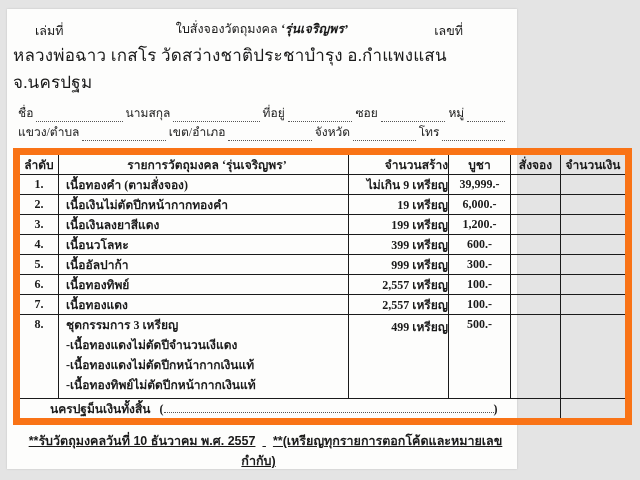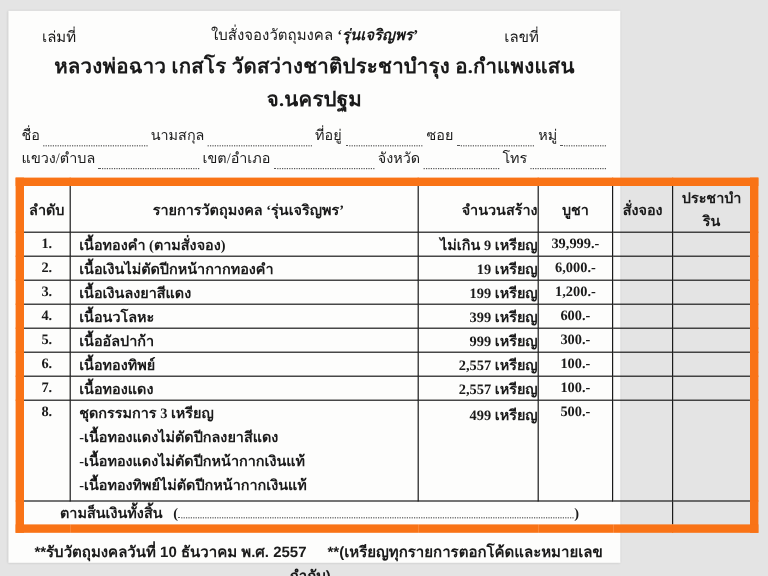--- a/index.html
+++ b/index.html
@@ -6,24 +6,24 @@
   html,body { width:640px; height:480px; overflow:hidden; }
   body { background:#e4e4e4; font-family:"Liberation Serif","DejaVu Serif",serif; color:#1a1a1a; }
   .document {
     position:absolute; left:7px; top:9px; width:510px; height:460px;
     background:#fdfdfc; box-shadow:0 0 2px rgba(0,0,0,.15);
     padding:10px 6px 4px 6px;
   }
   
   .top-line { position:relative; height:18px; font-size:12.5px; }
   .top-line .book-no { position:absolute; left:22px; top:2px; }
-  .top-line .doc-no  { position:absolute; right:62px; top:2px; }
+  .top-line .doc-no  { position:absolute; right:48px; top:2px; }
   .top-line .form-title { position:absolute; left:0; right:0; text-align:center; }
   .form-title .edition { font-weight:bold; font-style:italic; }
-  .main-title { text-align:center; font-size:17px; font-weight:bold; margin-top:4px; letter-spacing:.2px; }
+  .main-title { text-align:left; font-size:17px; font-weight:normal; margin-top:4px; letter-spacing:.2px; }
   .purpose { text-align:center; font-size:12.5px; margin-top:4px; }
   
   .fill-row { display:flex; align-items:flex-end; font-size:12px; margin:0 4px; height:19px; }
   .fill-row .lbl { white-space:nowrap; padding:0 1px; }
   .dots { border-bottom:1.2px dotted #555; height:12px; margin:0 2px; }
   .f-16 { flex:1.6; } .f-12 { flex:1.2; } .f-10 { flex:1; } .f-07 { flex:.7; }
   .fill-row.first { margin-top:8px; }
   
   table.order { border-collapse:collapse; margin:7px auto 0; width:612px; table-layout:fixed; }
   table.order th, table.order td { border:1.4px solid #1b1b1b; font-size:12px; font-weight:bold; overflow:hidden; }
@@ -36,21 +36,21 @@
   .col-price { width:62px; text-align:center; }
   .col-order { width:50px; }
   .col-amount { width:68px; }
   tr.tall td { height:84px; vertical-align:top; }
   tr.tall td div { line-height:20px; }
   tr.tall .col-qty, tr.tall .col-price, tr.tall .col-no { padding-top:2px; }
   td.total-cell { text-align:left; padding-left:30px; height:22px; font-size:12px; }
   .total-paren { display:inline-block; }
   .total-dots { display:inline-block; width:330px; border-bottom:1.2px dotted #555; height:10px; }
   
-  .footnote { text-align:center; font-family:"Liberation Sans","DejaVu Sans",sans-serif; font-weight:bold; font-size:12.5px; margin-top:6px; }
+  .footnote { text-align:center; font-family:"Liberation Sans","DejaVu Sans",sans-serif; font-weight:bold; font-size:12.5px; margin-top:6px;text-decoration:underline; }
   .footnote span { padding:0 7px; }
   
   .footer { display:grid; grid-template-columns: 340px 272px; column-gap:6px; margin-top:14px; }
   .footer .fill-row { height:22px; }
   .role { font-weight:bold; white-space:nowrap; }
   .slash { padding:0 1px 2px; }
 </style>
 </head>
 <body>
 
@@ -91,21 +91,21 @@
   </div>
 
   <table class="order">
     <thead>
       <tr>
         <th class="col-no">ลำดับ</th>
         <th class="col-item" style="text-align:center">รายการวัตถุมงคล ‘รุ่นเจริญพร’</th>
         <th class="col-qty">จำนวนสร้าง</th>
         <th class="col-price">บูชา</th>
         <th class="col-order">สั่งจอง</th>
-        <th class="col-amount">ประชาบำริน</th>
+        <th class="col-amount">จำนวนเงิน</th>
       </tr>
     </thead>
     <tbody>
     <tr>
       <td class="col-no">1.</td>
       <td class="col-item">
             <div>เนื้อทองคำ (ตามสั่งจอง)</div>
           </td>
       <td class="col-qty">ไม่เกิน 9 เหรียญ</td>
       <td class="col-price">39,999.-</td>
@@ -176,34 +176,34 @@
       <td class="col-qty">2,557 เหรียญ</td>
       <td class="col-price">100.-</td>
       <td class="col-order"></td>
       <td class="col-amount"></td>
     </tr>
 
     <tr class="tall">
       <td class="col-no">8.</td>
       <td class="col-item">
             <div>ชุดกรรมการ 3 เหรียญ</div>
-            <div class="sub-item">-เนื้อทองแดงไม่ตัดปีกลงยาสีแดง</div>
+            <div class="sub-item">-เนื้อทองแดงไม่ตัดปีจำนวนเงีแดง</div>
             <div class="sub-item">-เนื้อทองแดงไม่ตัดปีกหน้ากากเงินแท้</div>
             <div class="sub-item">-เนื้อทองทิพย์ไม่ตัดปีกหน้ากากเงินแท้</div>
           </td>
       <td class="col-qty">499 เหรียญ</td>
       <td class="col-price">500.-</td>
       <td class="col-order"></td>
       <td class="col-amount"></td>
     </tr>
   </tbody>
     <tbody>
       <tr>
         <td colspan="5" class="total-cell">
-          <span>ตามส็นเงินทั้งสิ้น</span>
+          <span>นครปฐม็นเงินทั้งสิ้น</span>
           &nbsp;&nbsp;<span class="total-paren">(<span class="total-dots"></span>)</span>
         </td>
         <td class="col-amount"></td>
       </tr>
     </tbody>
   </table>
 
   <div class="footnote">
     <span>**รับวัตถุมงคลวันที่ 10 ธันวาคม พ.ศ. 2557</span>
     <span>**(เหรียญทุกรายการตอกโค้ดและหมายเลขกำกับ)</span>

